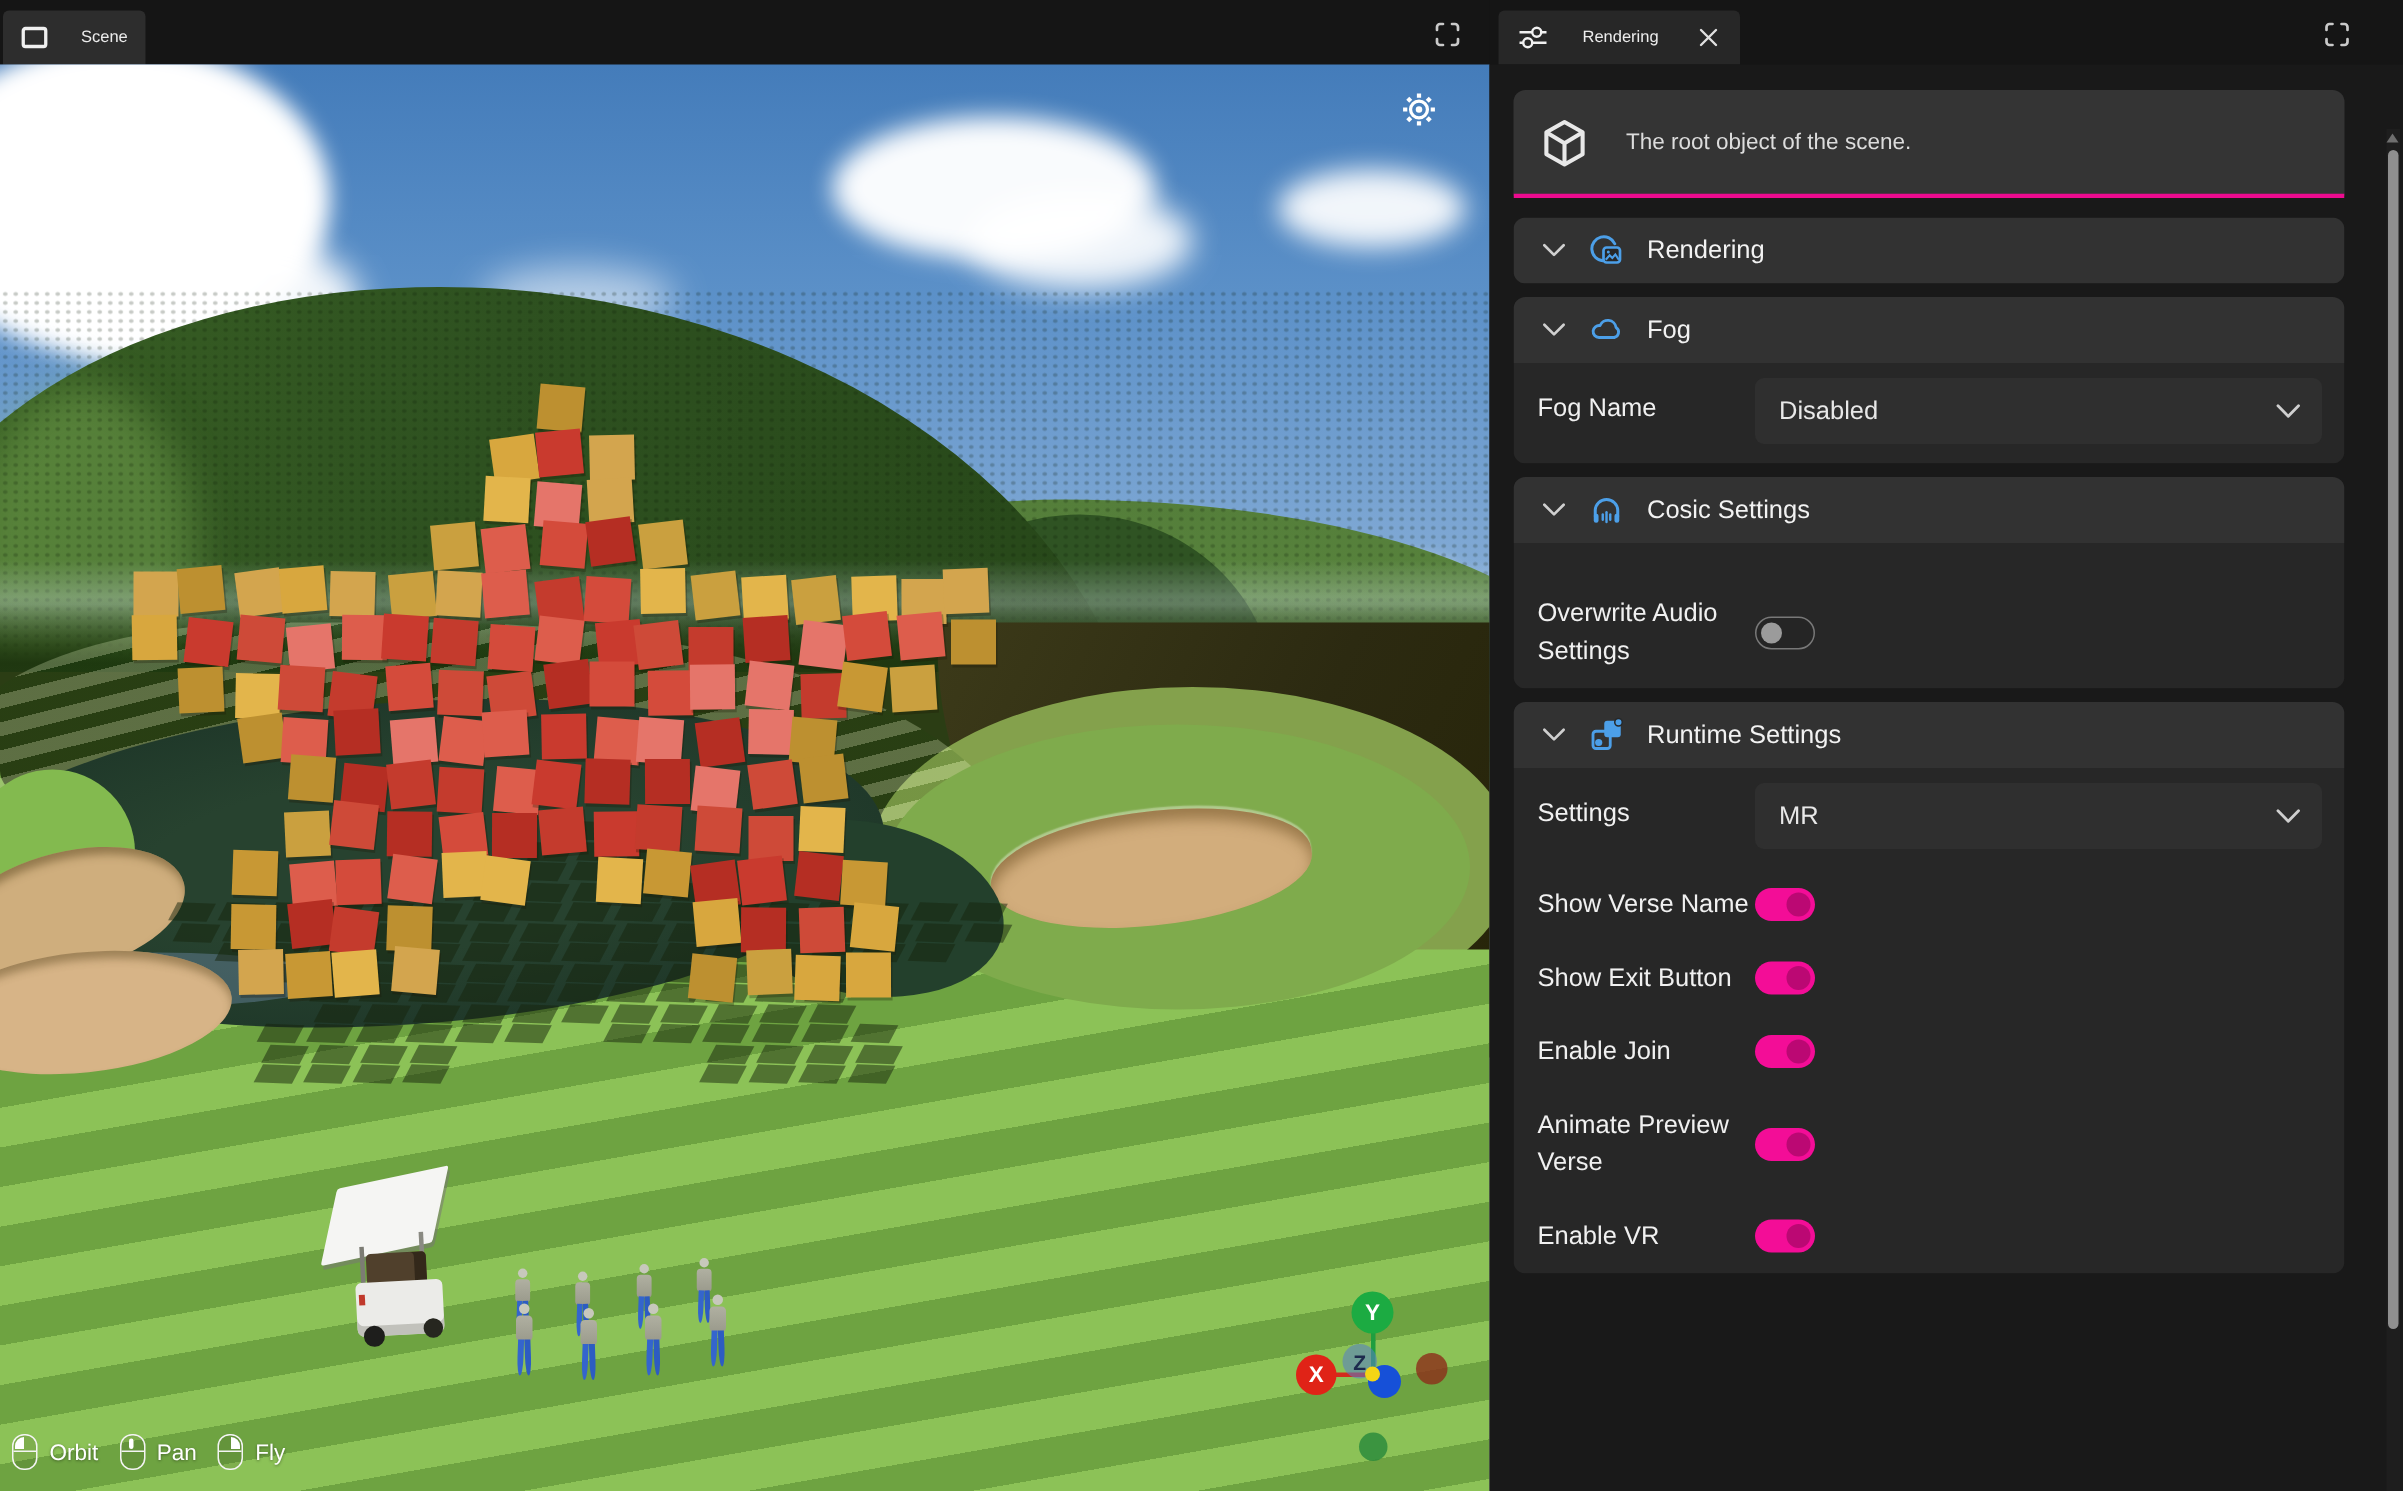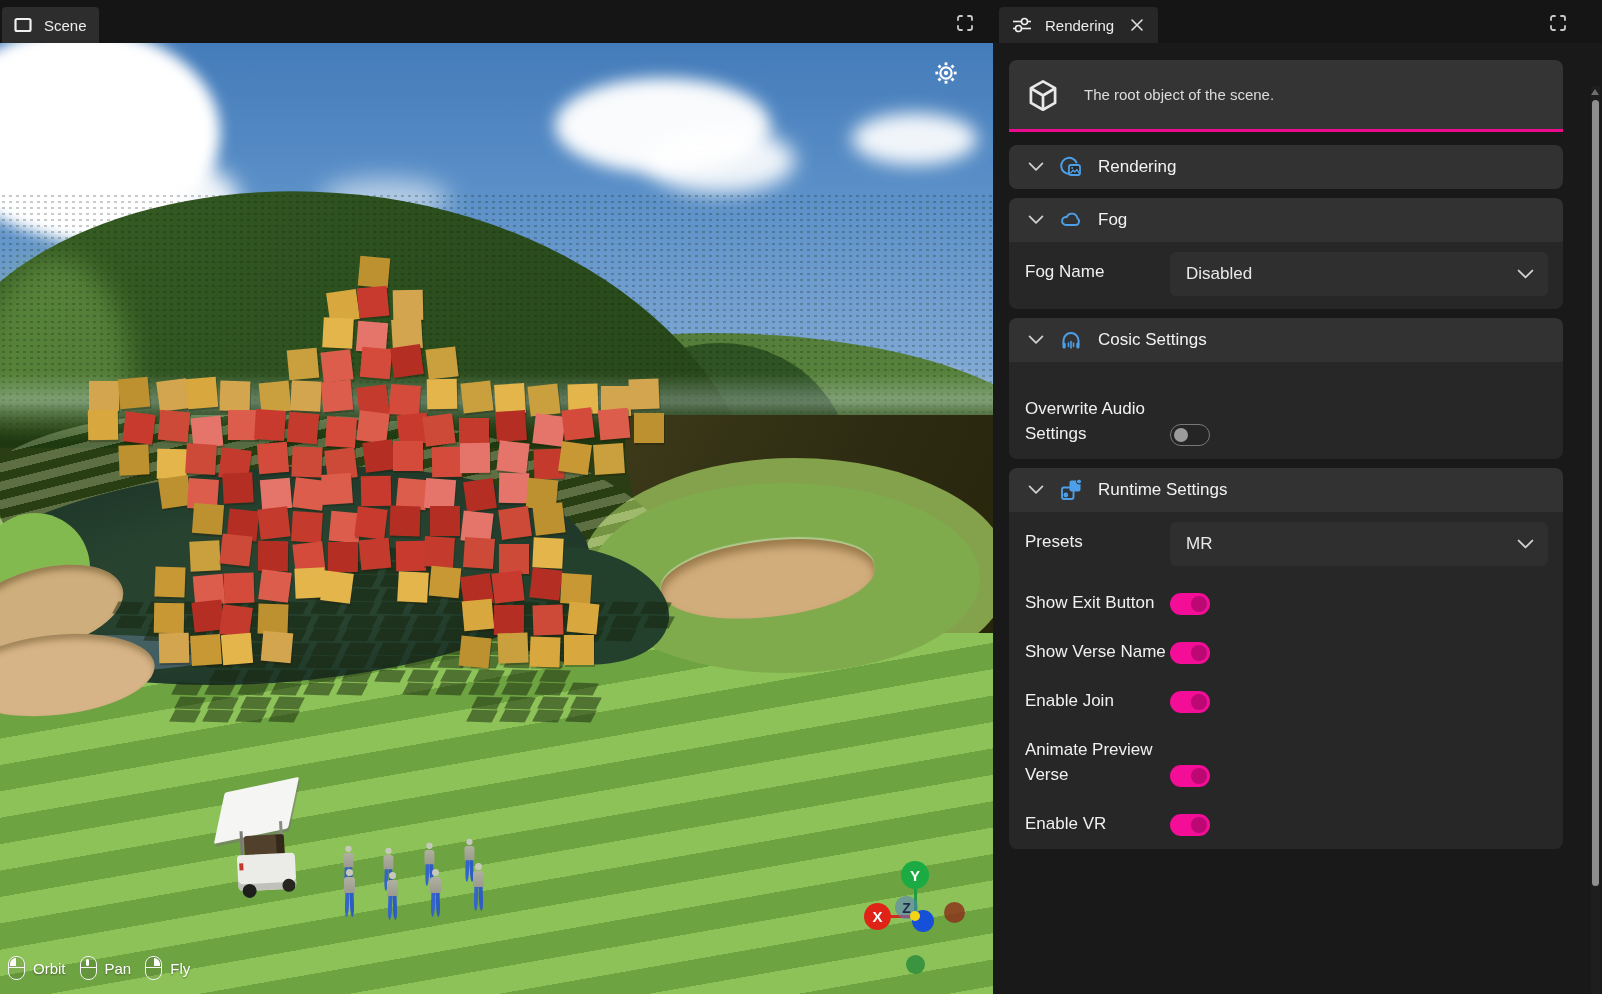--- a/index.html
+++ b/index.html
@@ -5,21 +5,21 @@
   * { margin:0; padding:0; box-sizing:border-box; }
   html,body { width:1602px; height:994px; overflow:hidden; background:#000;
     font-family:"Liberation Sans", sans-serif; }
   #app { position:relative; width:1602px; height:994px; background:#141414; }
 
   
   .tabbar { position:absolute; top:0; height:43px; background:#151515; }
   .tabbar.left { left:0; width:993px; }
   .tabbar.right { left:993px; width:609px; }
   .tab { position:absolute; top:7px; height:36px; display:flex; align-items:center;
-    gap:12px; padding:0 12px; border-radius:4px 4px 0 0; color:#ececec; font-size:15px; }
+    gap:22px; padding:0 12px; border-radius:4px 4px 0 0; color:#ececec; font-size:11px; }
   .tab.scene { left:2px; background:#2d2d2d; }
   .tab.props { left:6px; background:#272727; }
   .fs-btn { position:absolute; top:13px; width:20px; height:20px; cursor:pointer; }
   .tabbar.left .fs-btn { right:18px; }
   .tabbar.right .fs-btn { right:34px; }
   .close-btn { margin-left:4px; width:16px; height:16px; display:flex; align-items:center; }
 
   
   .viewport { position:absolute; left:0; top:43px; width:993px; height:951px; overflow:hidden;
     background:linear-gradient(180deg,#447cba 0%,#5b90c8 16%,#7fa8d4 34%,#a9c4e0 48%,#cfdeec 62%,#e2eaf1 75%); }
@@ -150,21 +150,21 @@
   .input-box { height:40px; background:#2f2f2f; border-radius:6px; display:flex; align-items:center;
     padding:0 12px; gap:12px; color:#e8e8e8; font-size:17px; }
   .swatch { width:24px; height:28px; border-radius:4px; }
   .select-box { height:44px; background:#2f2f2f; border-radius:6px; display:flex; align-items:center;
     padding:0 14px 0 16px; color:#e8e8e8; font-size:17px; cursor:pointer; }
   .select-box .val { flex:1; }
   .divider { display:flex; align-items:center; gap:13px; margin-top:14px; height:20px;
     color:#c9c9c9; font-size:15px; }
   .divider::before { content:""; flex:.78; height:1px; background:#4f4f4f; }
   .divider::after { content:""; flex:1; height:1px; background:#4f4f4f; }
-  .t-row { display:flex; align-items:flex-end; margin-top:24px; }
+  .t-row { display:flex; align-items:center; margin-top:24px; }
   .t-row .plabel { width:145px; flex:none; color:#f0f0f0; font-size:17px; line-height:25px; }
   .toggle { position:relative; width:40px; height:22px; border-radius:11px; cursor:pointer;
     margin-top:1px; }
   .toggle.on { background:#f30d97; }
   .toggle.on::after { content:""; position:absolute; right:3px; top:3px; width:16px; height:16px;
     border-radius:50%; background:#bb0873; }
   .toggle.off { background:#252525; border:1px solid #787878; }
   .toggle.off::after { content:""; position:absolute; left:3px; top:3px; width:14px; height:14px;
     border-radius:50%; background:#9b9b9b; }
 
@@ -702,38 +702,38 @@
               <svg width="24" height="24" viewBox="0 0 24 24">
                 <rect x="10.5" y="2.5" width="11" height="11" rx="2" fill="#4c9fe8"></rect>
                 <circle cx="20" cy="3.5" r="2.5" fill="#4c9fe8" stroke="#272727" stroke-width="1"></circle>
                 <rect x="3" y="9.5" width="11.5" height="11.5" rx="2" fill="none" stroke="#4c9fe8" stroke-width="1.9"></rect>
                 <circle cx="6.8" cy="17" r="2.4" fill="#4c9fe8"></circle>
               </svg>
               <span class="label">Runtime Settings</span>
             </div>
             <div class="card-body">
               <div class="prow">
-                <div class="plabel">Presets</div>
+                <div class="plabel">Settings</div>
                 <div class="pcontrol">
                   <div class="select-box">
                     <span class="val">MR</span>
                     <svg width="17" height="10.54" viewBox="0 0 16 10">
                       <path d="M1.5 1.5 L8 8 L14.5 1.5" fill="none" stroke="#cfcfcf" stroke-width="1.8" stroke-linecap="round" stroke-linejoin="round"></path>
                     </svg>
                   </div>
                 </div>
               </div>
               <div class="t-row">
-                <div class="plabel">Show Exit Button</div>
+                <div class="plabel">Show Verse Name</div>
                 <div class="pcontrol">
                   <div class="toggle on"></div>
                 </div>
               </div>
               <div class="t-row">
-                <div class="plabel">Show Verse Name</div>
+                <div class="plabel">Show Exit Button</div>
                 <div class="pcontrol">
                   <div class="toggle on"></div>
                 </div>
               </div>
               <div class="t-row">
                 <div class="plabel">Enable Join</div>
                 <div class="pcontrol">
                   <div class="toggle on"></div>
                 </div>
               </div>

